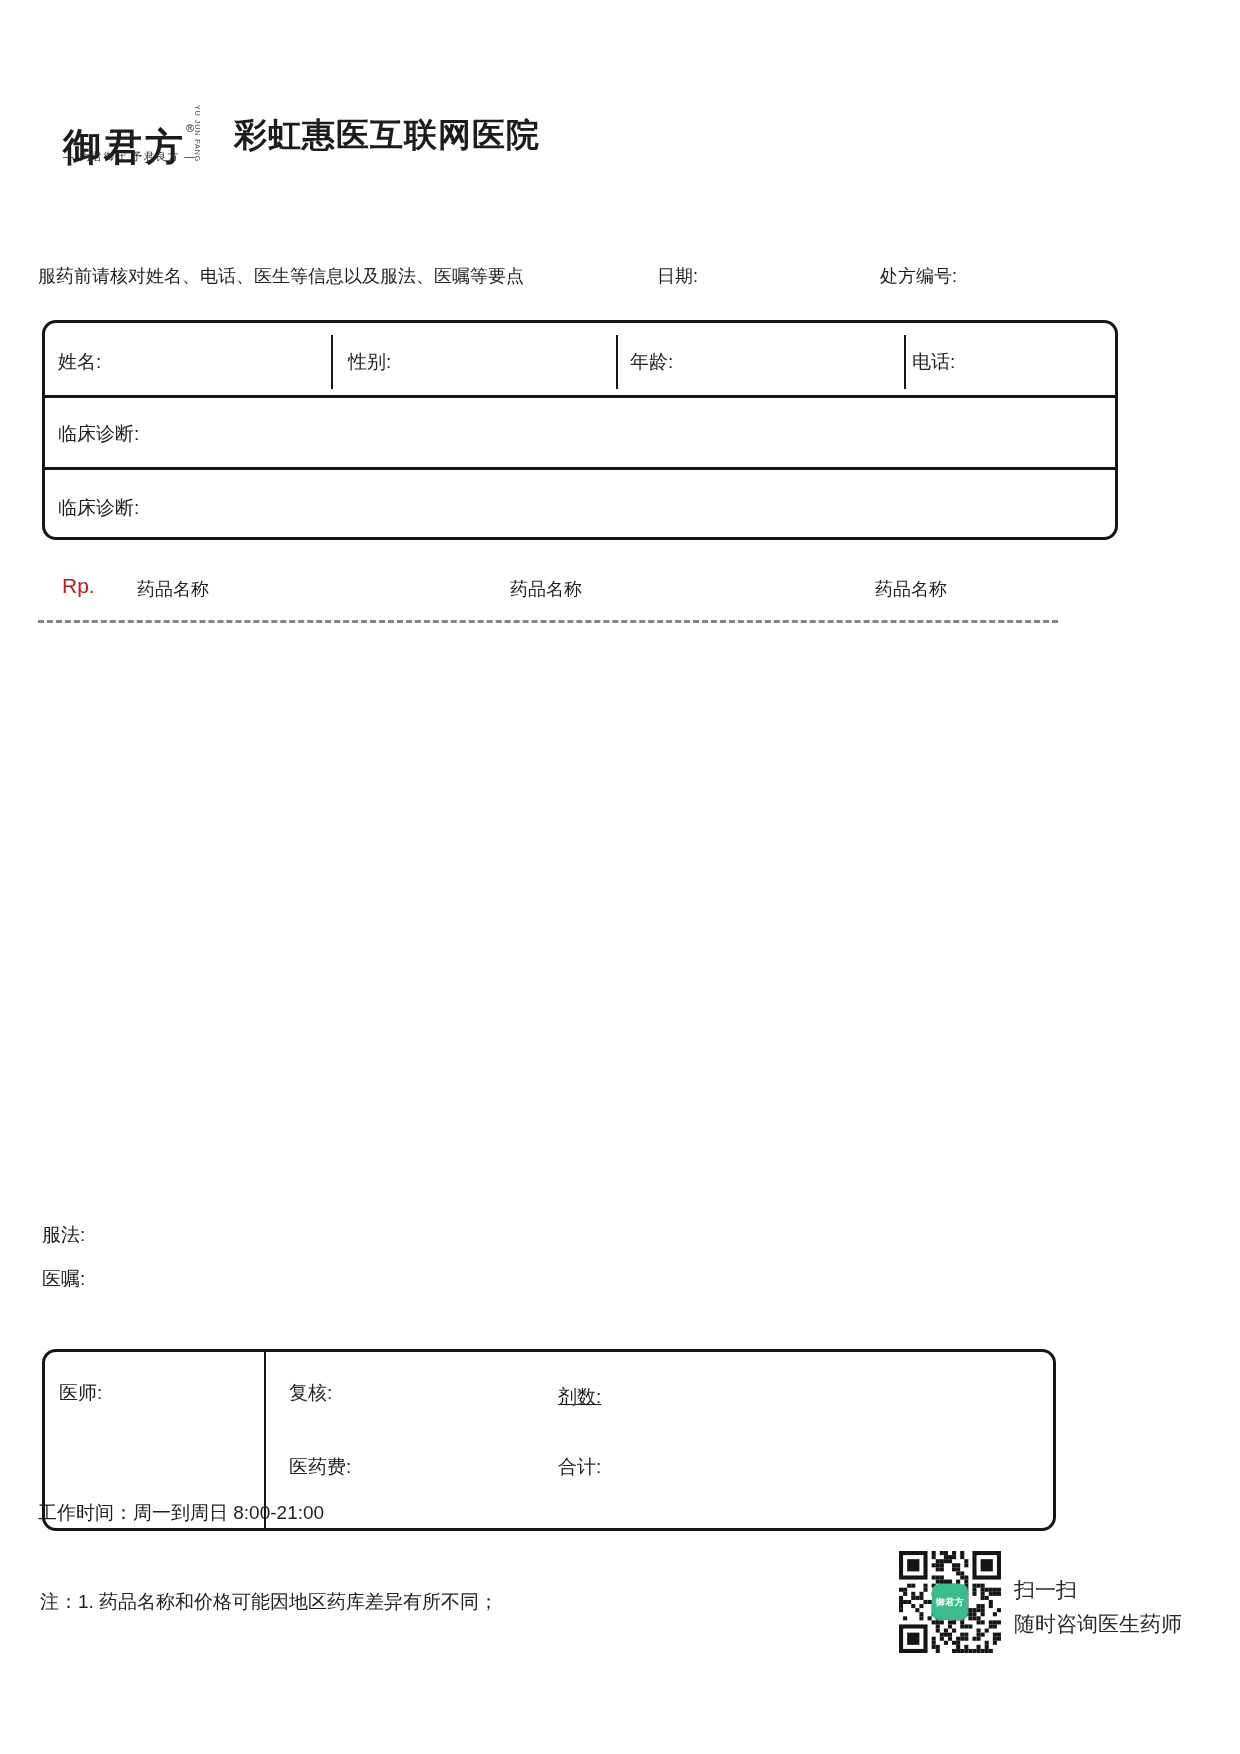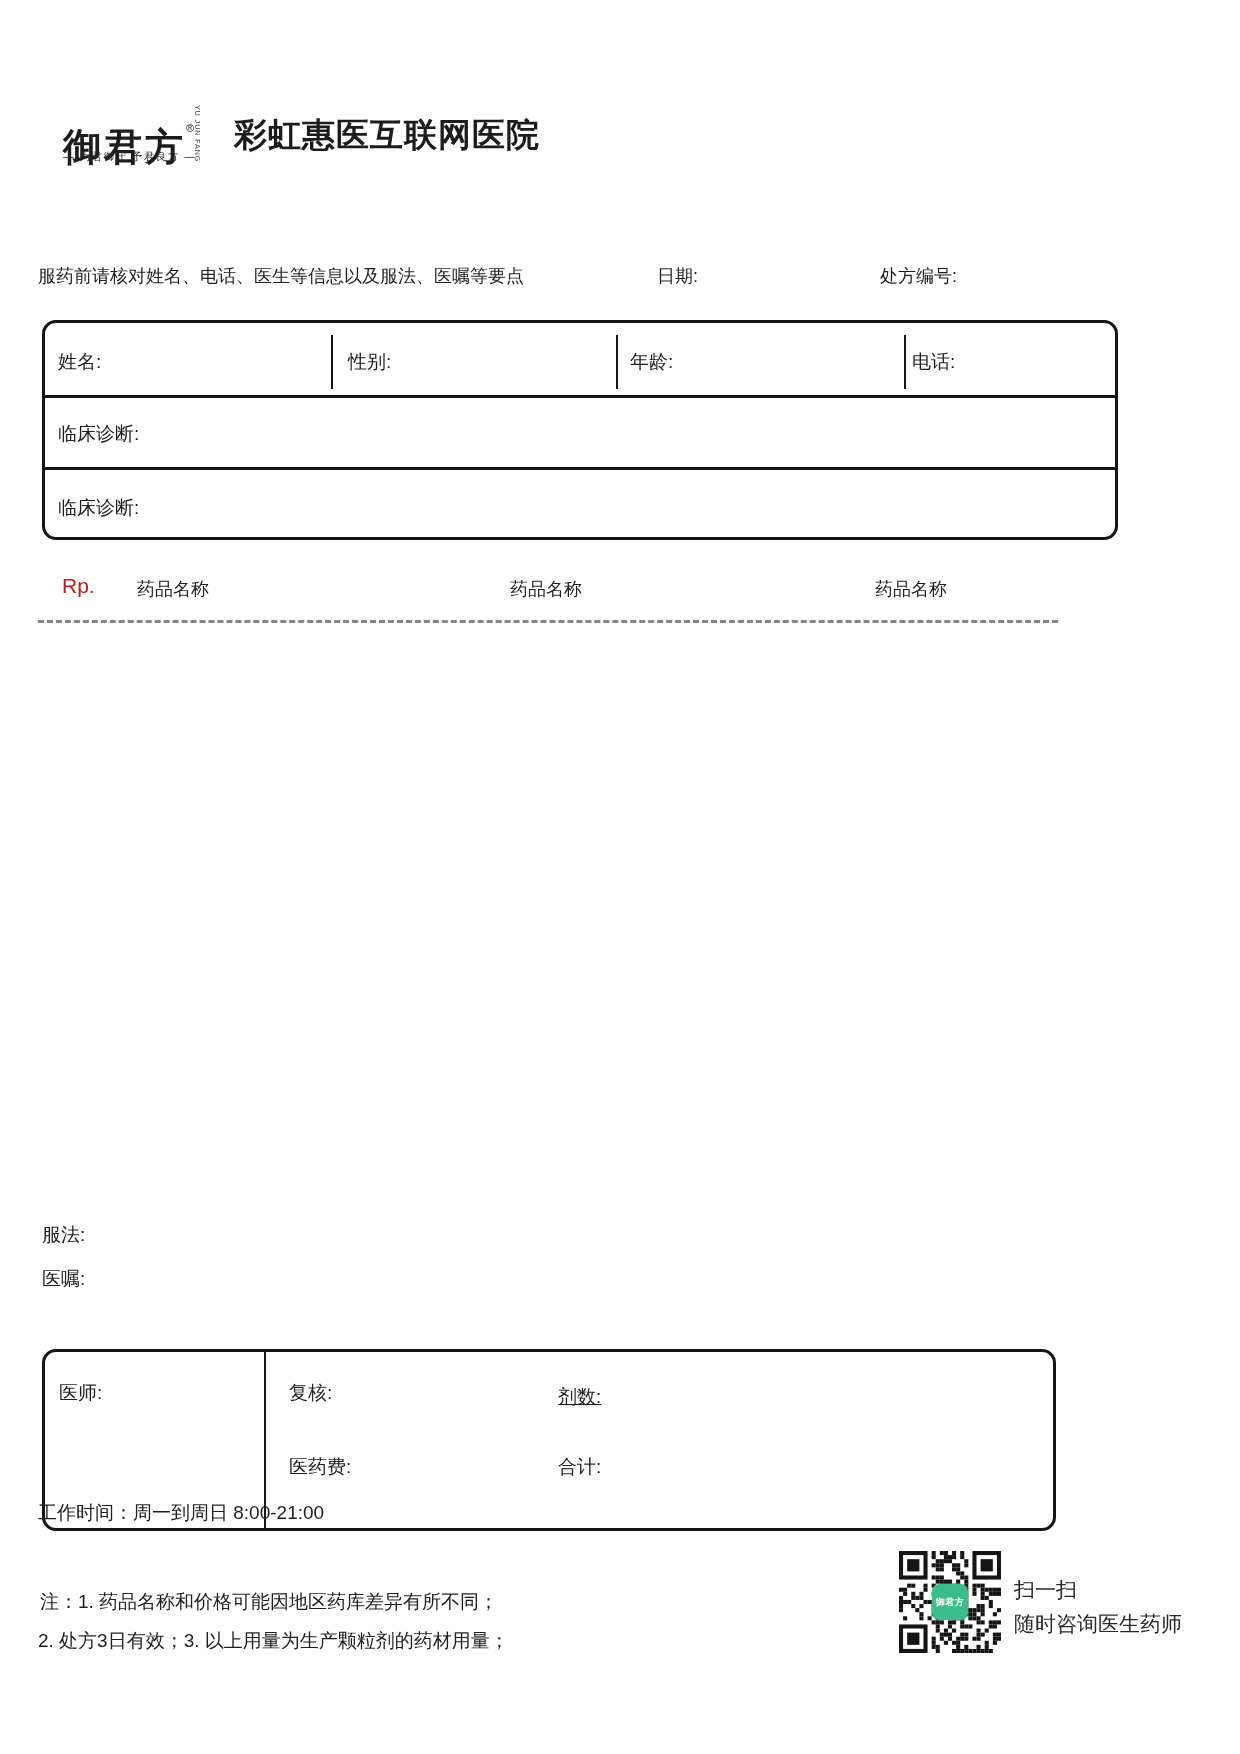--- a/index.html
+++ b/index.html
@@ -75,21 +75,20 @@
     <div class="vline" style="left:219px;top:0;bottom:0;height:auto;"></div>
     <div class="abs lbl" style="left:14px;top:28px;">医师:</div>
     <div class="abs lbl" style="left:244px;top:28px;">复核:</div>
     <div class="abs lbl" style="left:513px;top:32px;text-decoration:underline;">剂数:</div>
     <div class="abs lbl" style="left:244px;top:102px;">医药费:</div>
     <div class="abs lbl" style="left:513px;top:102px;text-align:right;">合计:</div>
   </div>
 
   <div class="abs footnote" style="left:38px;top:1500px;">工作时间：周一到周日 8:00-21:00</div>
   <div class="abs footnote" style="left:40px;top:1589px;">注：1. 药品名称和价格可能因地区药库差异有所不同；</div>
-  <div class="abs footnote" style="left:38px;top:1628px;">2. 处方3日有效；3. 以上用量为生产颗粒剂的药材用量；</div>
 
   <div class="qr-wrap" style="left:899px;top:1551px;">
     <svg id="qr-svg" width="102" height="102" viewBox="0 0 100 100">
         <g fill="#151515">
           <rect x="32" y="0" width="4" height="4"></rect>
           <rect x="40" y="0" width="4" height="4"></rect>
           <rect x="44" y="0" width="4" height="4"></rect>
           <rect x="52" y="0" width="4" height="4"></rect>
           <rect x="60" y="0" width="4" height="4"></rect>
           <rect x="32" y="4" width="4" height="4"></rect>

